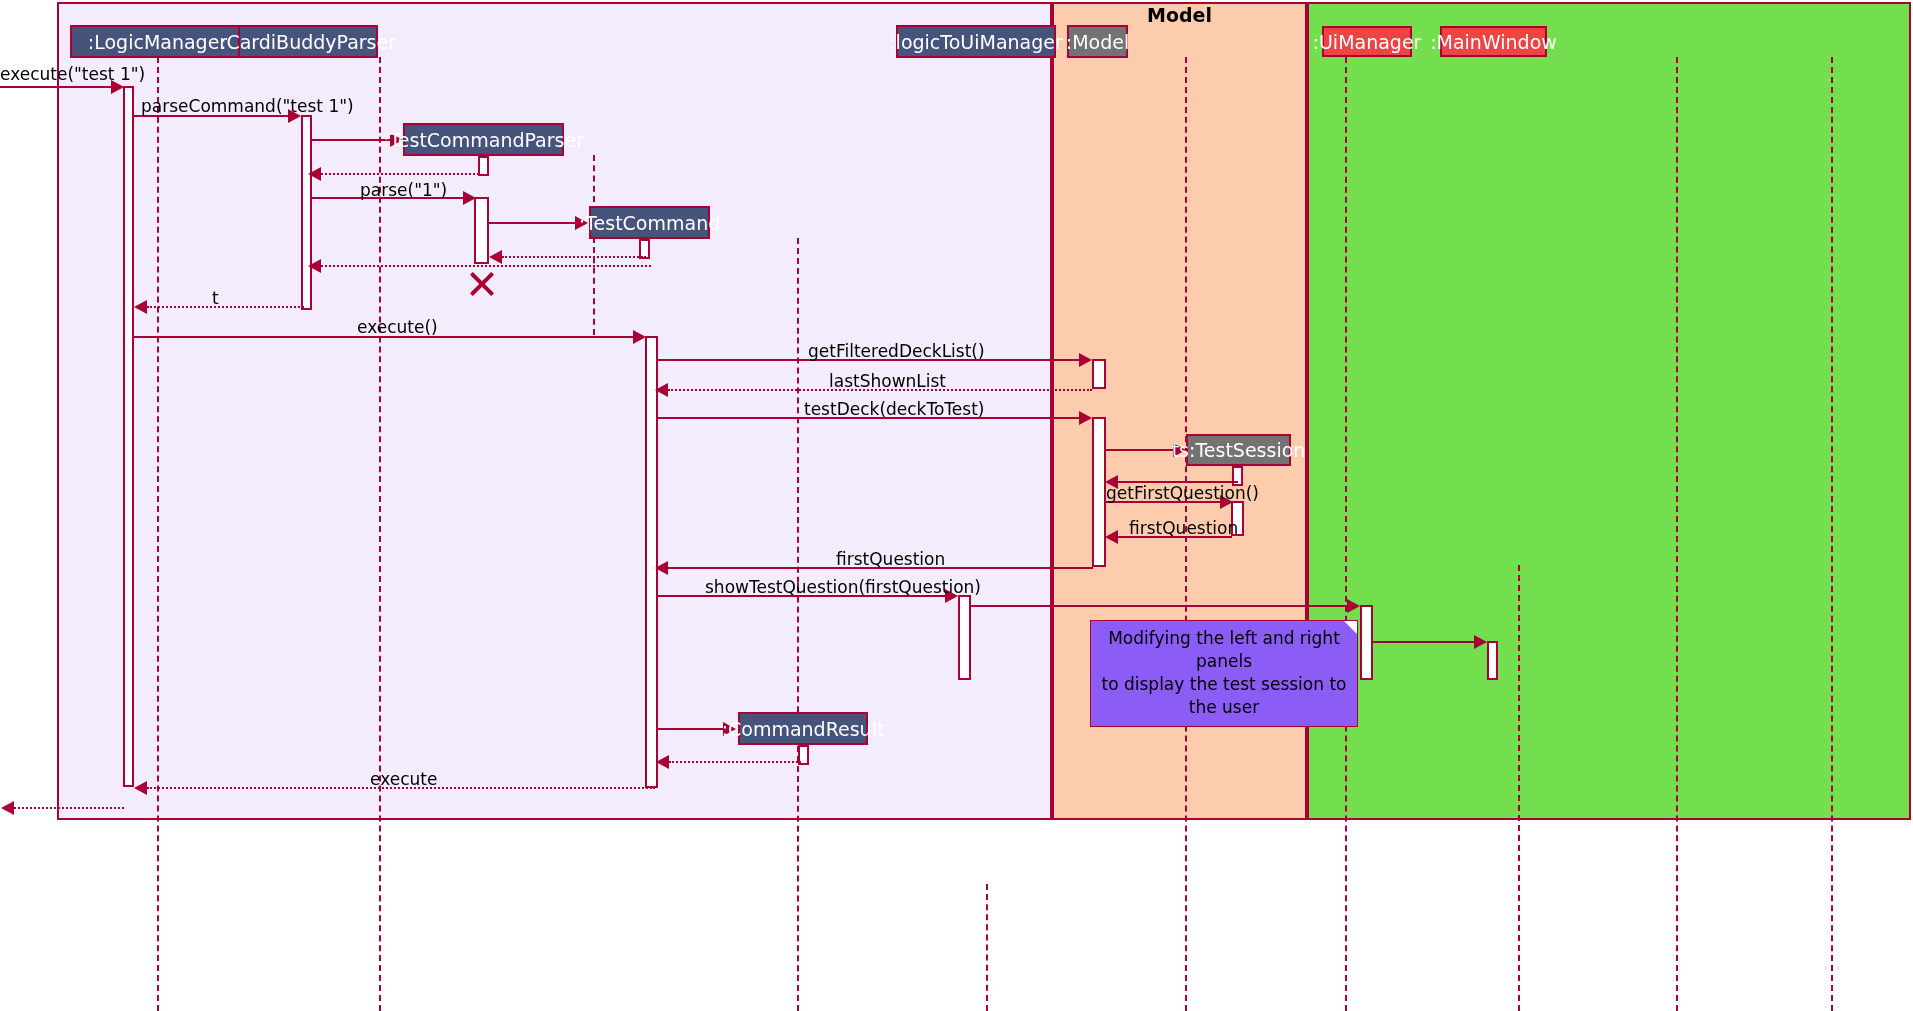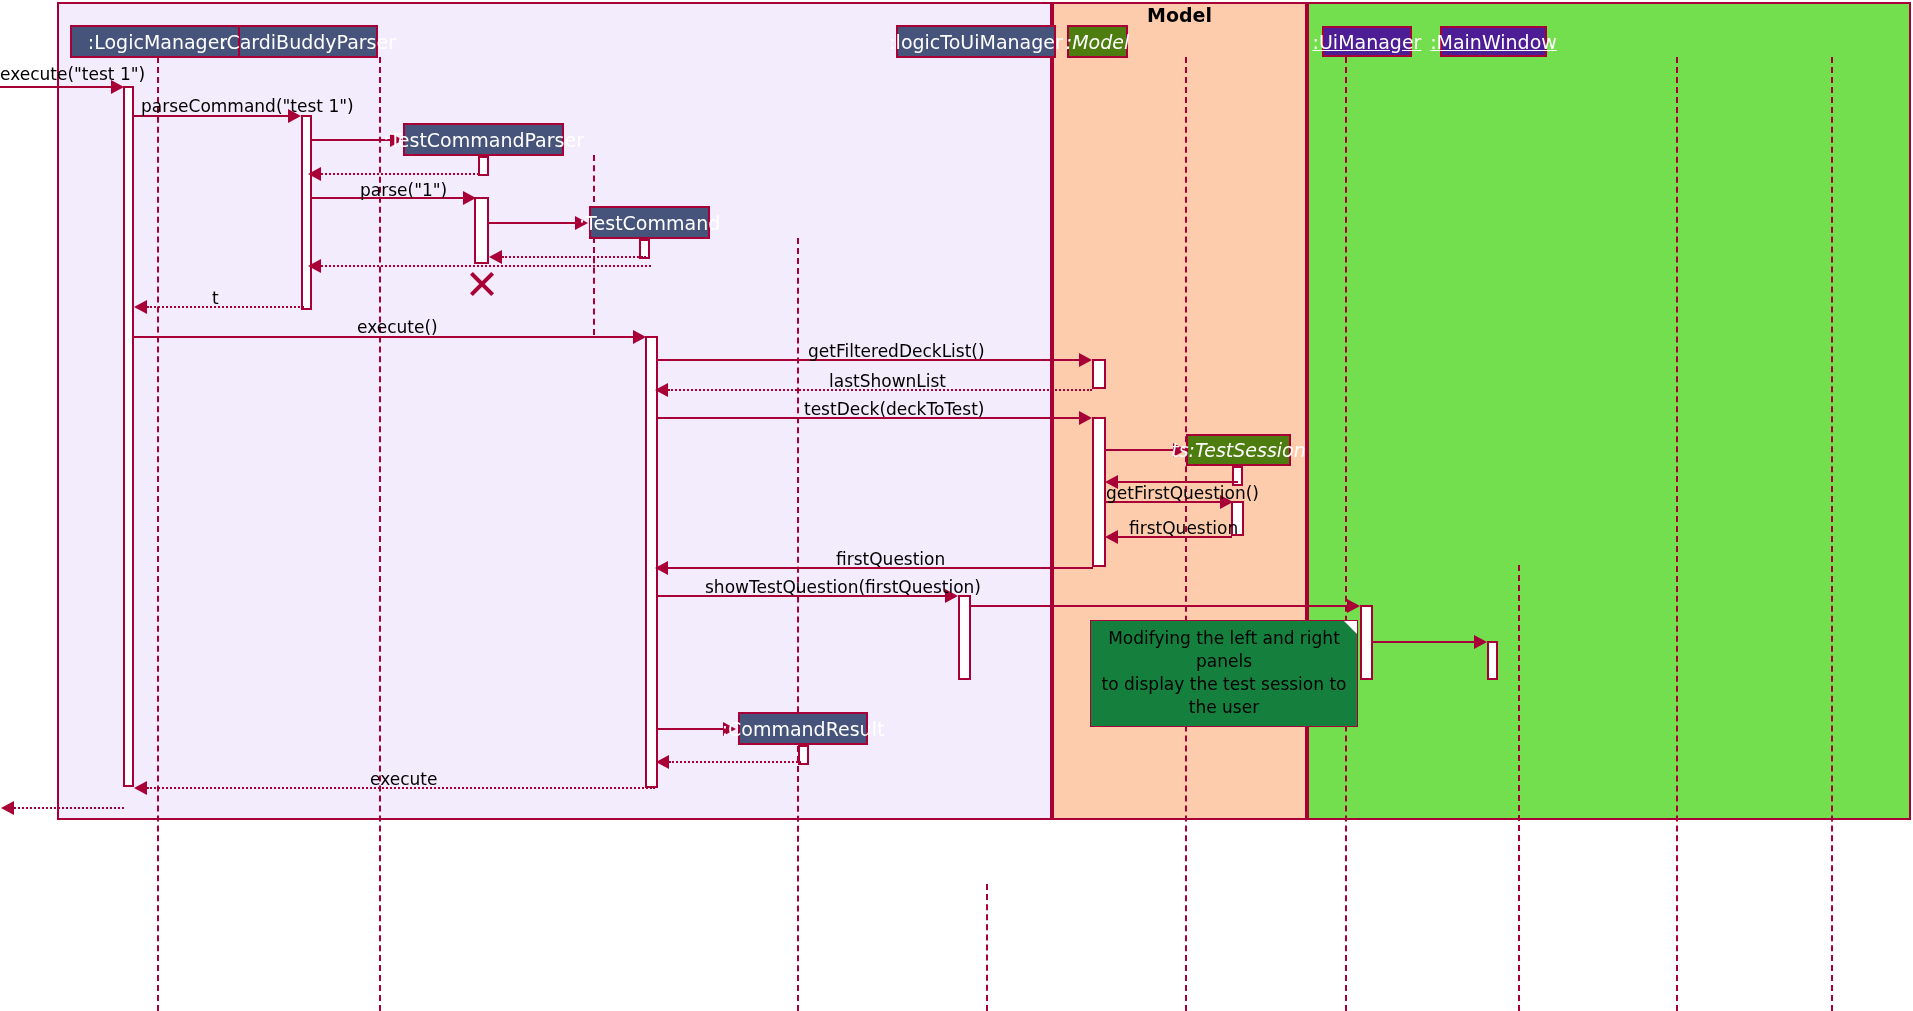--- a/index.html
+++ b/index.html
@@ -38,22 +38,22 @@
     border: 2px solid #a80036;
     color: #ffffff;
     font-size: 19px;
     display: flex;
     align-items: center;
     justify-content: center;
     white-space: nowrap;
     z-index: 6;
   }
   .p-logic  { background: #46537a; }
-  .p-model  { background: #4d7c0f; font-style: italic; }
-  .p-ui     { background: #4c1d95; text-decoration: underline; }
+  .p-model  { background: #737373; }
+  .p-ui     { background: #ef4444; }
   
   .lifeline {
     position: absolute;
     width: 0;
     border-left: 2px dashed #a80036;
     z-index: 2;
   }
   
   .activation {
     position: absolute;
@@ -108,21 +108,21 @@
     width: 4px;
     height: 30px;
     background: #a80036;
   }
   .destroy::before { transform: translateX(-50%) rotate(45deg); }
   .destroy::after  { transform: translateX(-50%) rotate(-45deg); }
   
   .note {
     position: absolute;
     box-sizing: border-box;
-    background: #15803d;
+    background: #8b5cf6;
     border: 1px solid #a80036;
     font-size: 17px;
     color: #000000;
     text-align: center;
     padding: 6px 10px 7px 10px;
     line-height: 1.35;
     z-index: 8;
   }
   .note .dogear {
     position: absolute;

